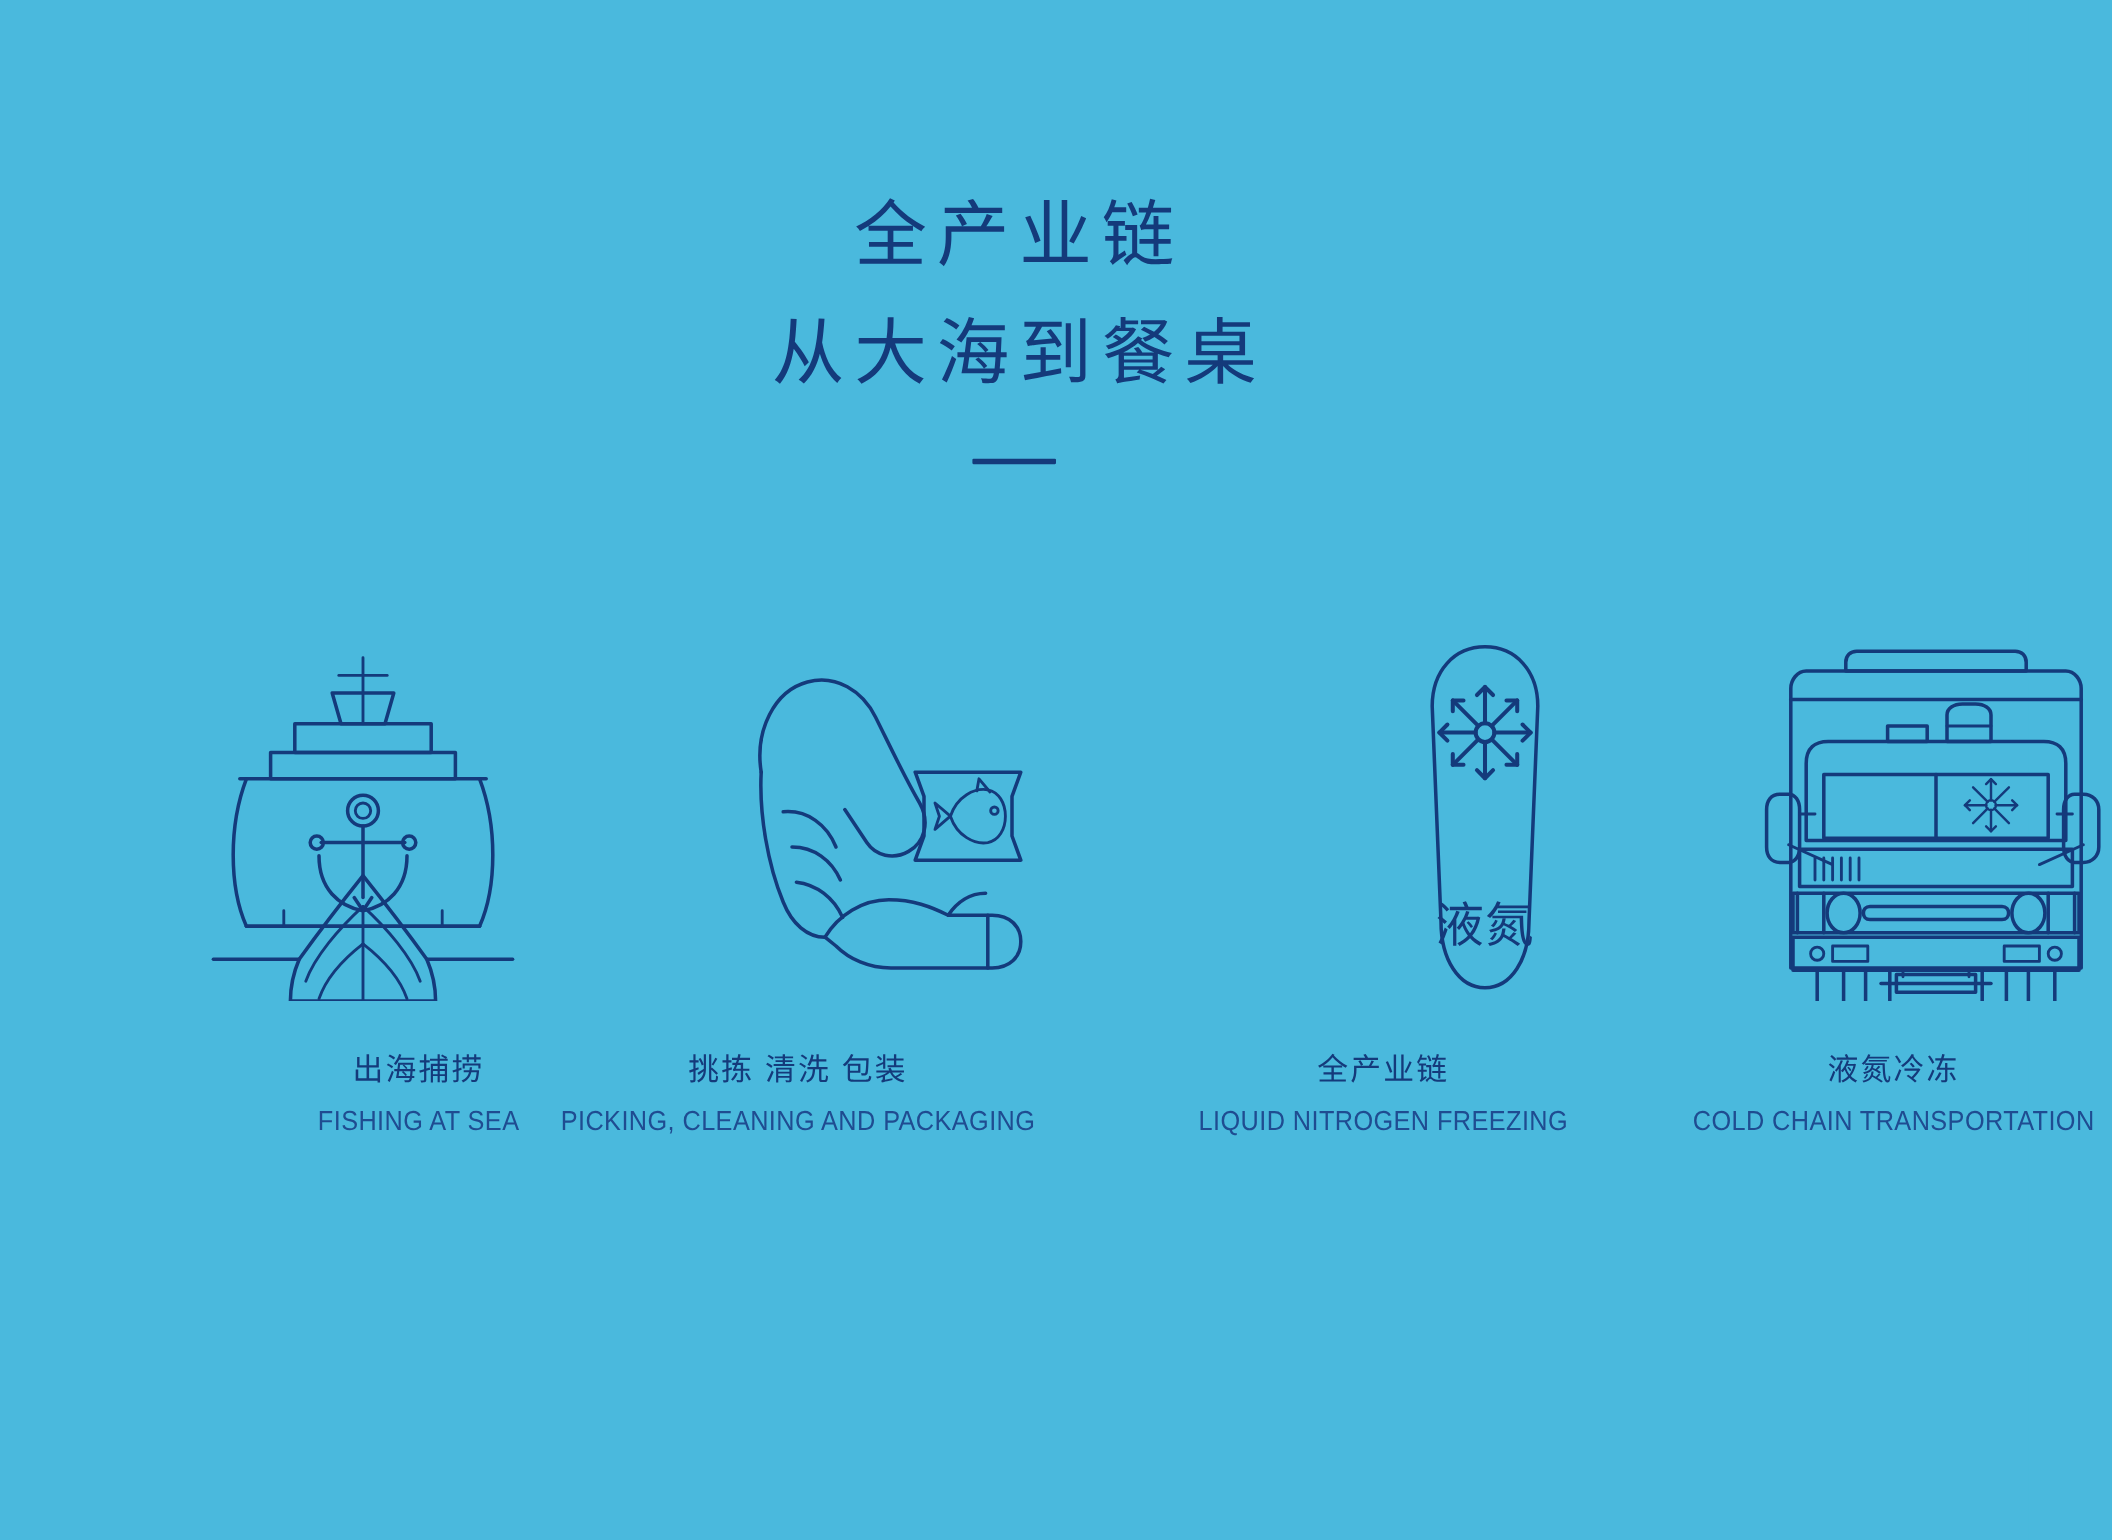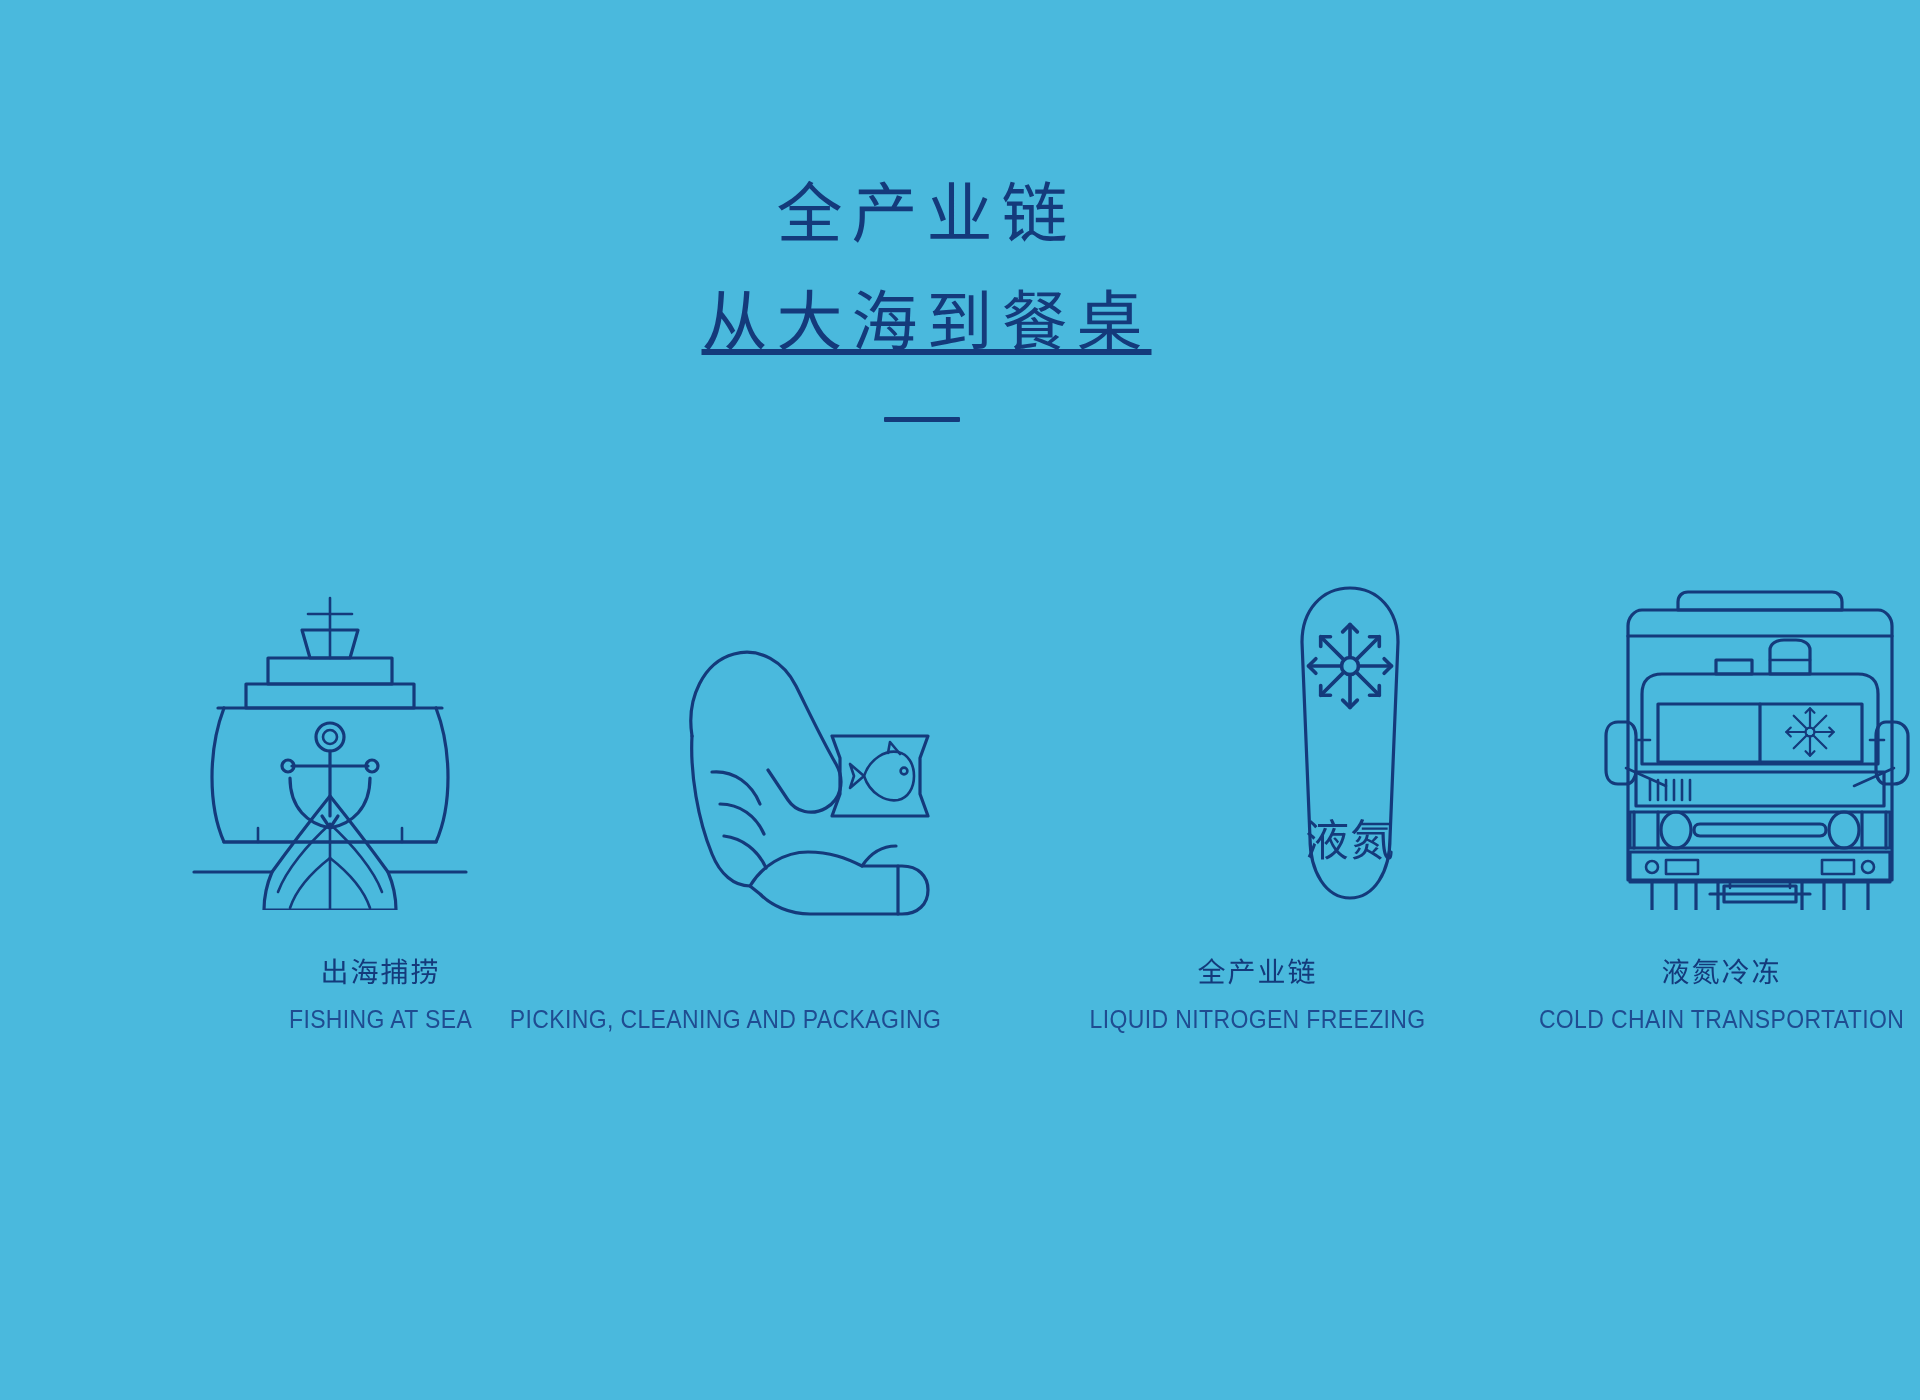--- a/index.html
+++ b/index.html
@@ -41,21 +41,20 @@
     font-size: 66px;
     line-height: 1.42;
     letter-spacing: 9px;
     font-weight: 400;
     text-indent: 9px;
     white-space: nowrap;
   }
 
   .title-line-2 {
     margin-top: 14px;
-    text-decoration: underline;
   }
 
   .divider-wrap {
     margin-top: 48px;
     display: flex;
     justify-content: center;
   }
   .divider {
     width: 76px;
     height: 5px;
@@ -201,20 +200,21 @@
           <path class="ln-thin" d="M214 162 C220 144 236 136 248 138 C258 140 264 150 264 162 C264 174 258 184 248 186 C236 188 220 180 214 162 Z"></path>
 
           <path class="ln-thin" d="M214 162 L200 150 L204 162 L200 174 Z"></path>
 
           <path class="ln-thin" d="M238 139 L240 128 L250 140"></path>
 
           <circle class="ln-thin" cx="254" cy="157" r="3.4"></circle>
         </svg>
       </div>
       <div class="labels">
+        <div class="label-cn">挑拣 清洗 包装</div>
         <div class="label-en">PICKING, CLEANING AND PACKAGING</div>
       </div>
     </div>
 
     <div class="step">
       <div class="icon-box">
         <svg width="180" height="330" viewBox="0 0 180 330">
 
           <path class="ln" d="M42 62 C42 30 62 8 90 8 C118 8 138 30 138 62
                                L130 258 C130 292 114 318 90 318

